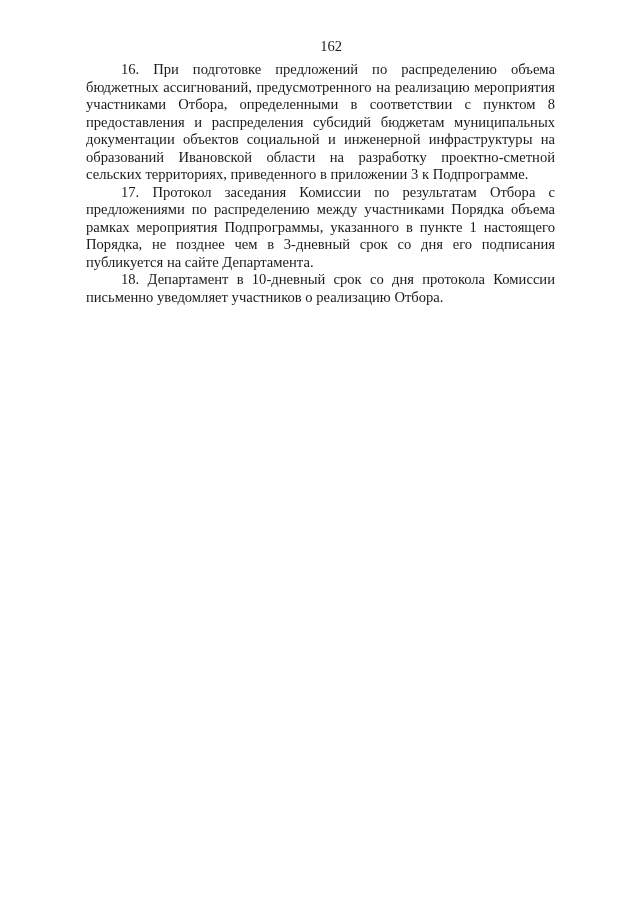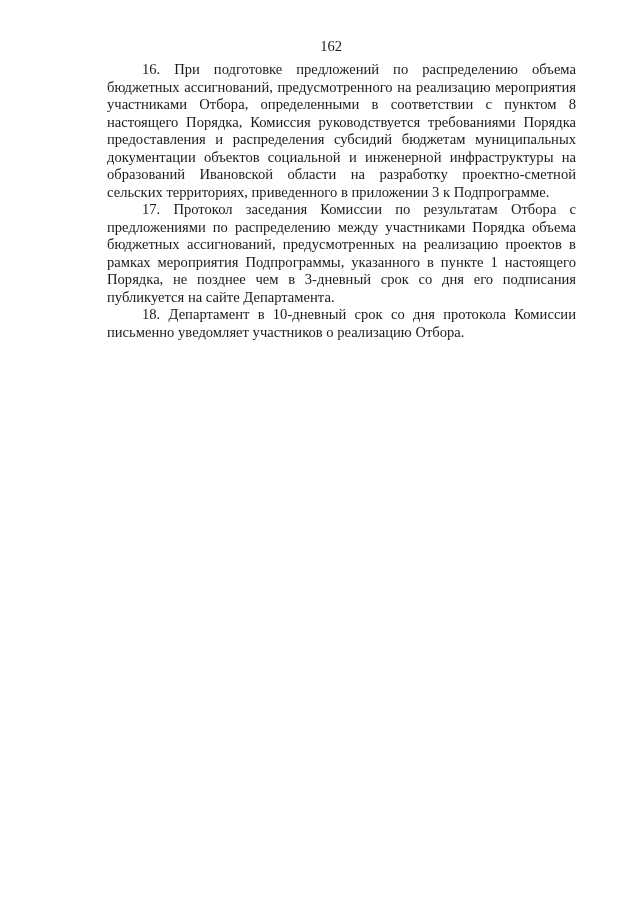--- a/index.html
+++ b/index.html
@@ -22,21 +22,20 @@
       width: 662px;
       text-align: center;
       font-size: 14.5px;
       line-height: 17px;
     }
     .content {
       position: absolute;
       top: 61px;
       left: 86px;
       width: 469px;
-      margin-left: 21px;
     }
     .line {
       display: block;
       font-size: 14.6px;
       line-height: 17.5px;
       height: 17.5px;
       white-space: nowrap;
       text-align: justify;
       text-align-last: justify;
     }
@@ -50,30 +49,28 @@
 </head>
 <body>
 
 <div class="page-number">162</div>
 
 <div class="content">
   <div>
     <span class="line indent">16. При подготовке предложений по распределению объема</span>
     <span class="line">бюджетных ассигнований, предусмотренного на реализацию мероприятия</span>
     <span class="line">участниками Отбора, определенными в соответствии с пунктом 8</span>
-    <span class="line">настоящего Порядка, Комиссия руководствуется требованиями Порядка</span>
     <span class="line">предоставления и распределения субсидий бюджетам муниципальных</span>
     <span class="line">документации объектов социальной и инженерной инфраструктуры на</span>
     <span class="line">образований Ивановской области на разработку проектно-сметной</span>
     <span class="line last">сельских территориях, приведенного в приложении 3 к Подпрограмме.</span>
   </div>
   <div>
     <span class="line indent">17. Протокол заседания Комиссии по результатам Отбора с</span>
     <span class="line">предложениями по распределению между участниками Порядка объема</span>
-    <span class="line">бюджетных ассигнований, предусмотренных на реализацию проектов в</span>
     <span class="line">рамках мероприятия Подпрограммы, указанного в пункте 1 настоящего</span>
     <span class="line">Порядка, не позднее чем в 3-дневный срок со дня его подписания</span>
     <span class="line last">публикуется на сайте Департамента.</span>
   </div>
   <div>
     <span class="line indent">18. Департамент в 10-дневный срок со дня протокола Комиссии</span>
     <span class="line last">письменно уведомляет участников о реализацию Отбора.</span>
   </div>
 </div>
 

